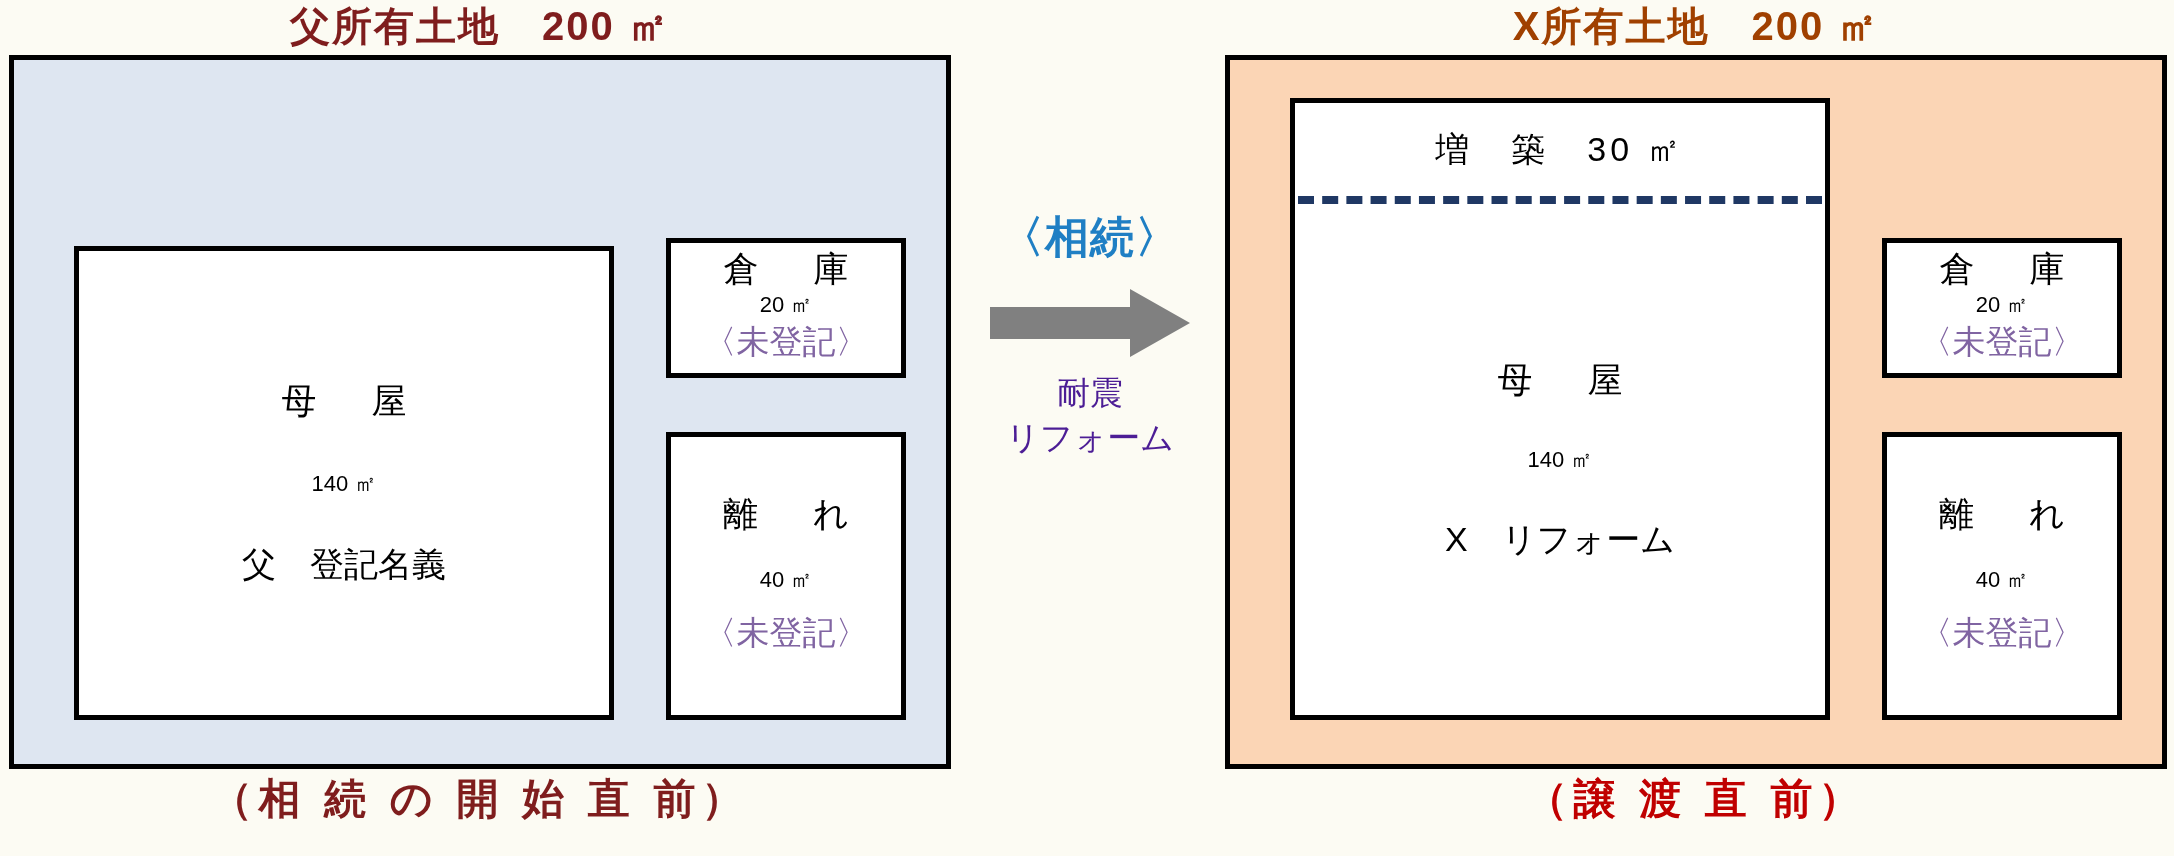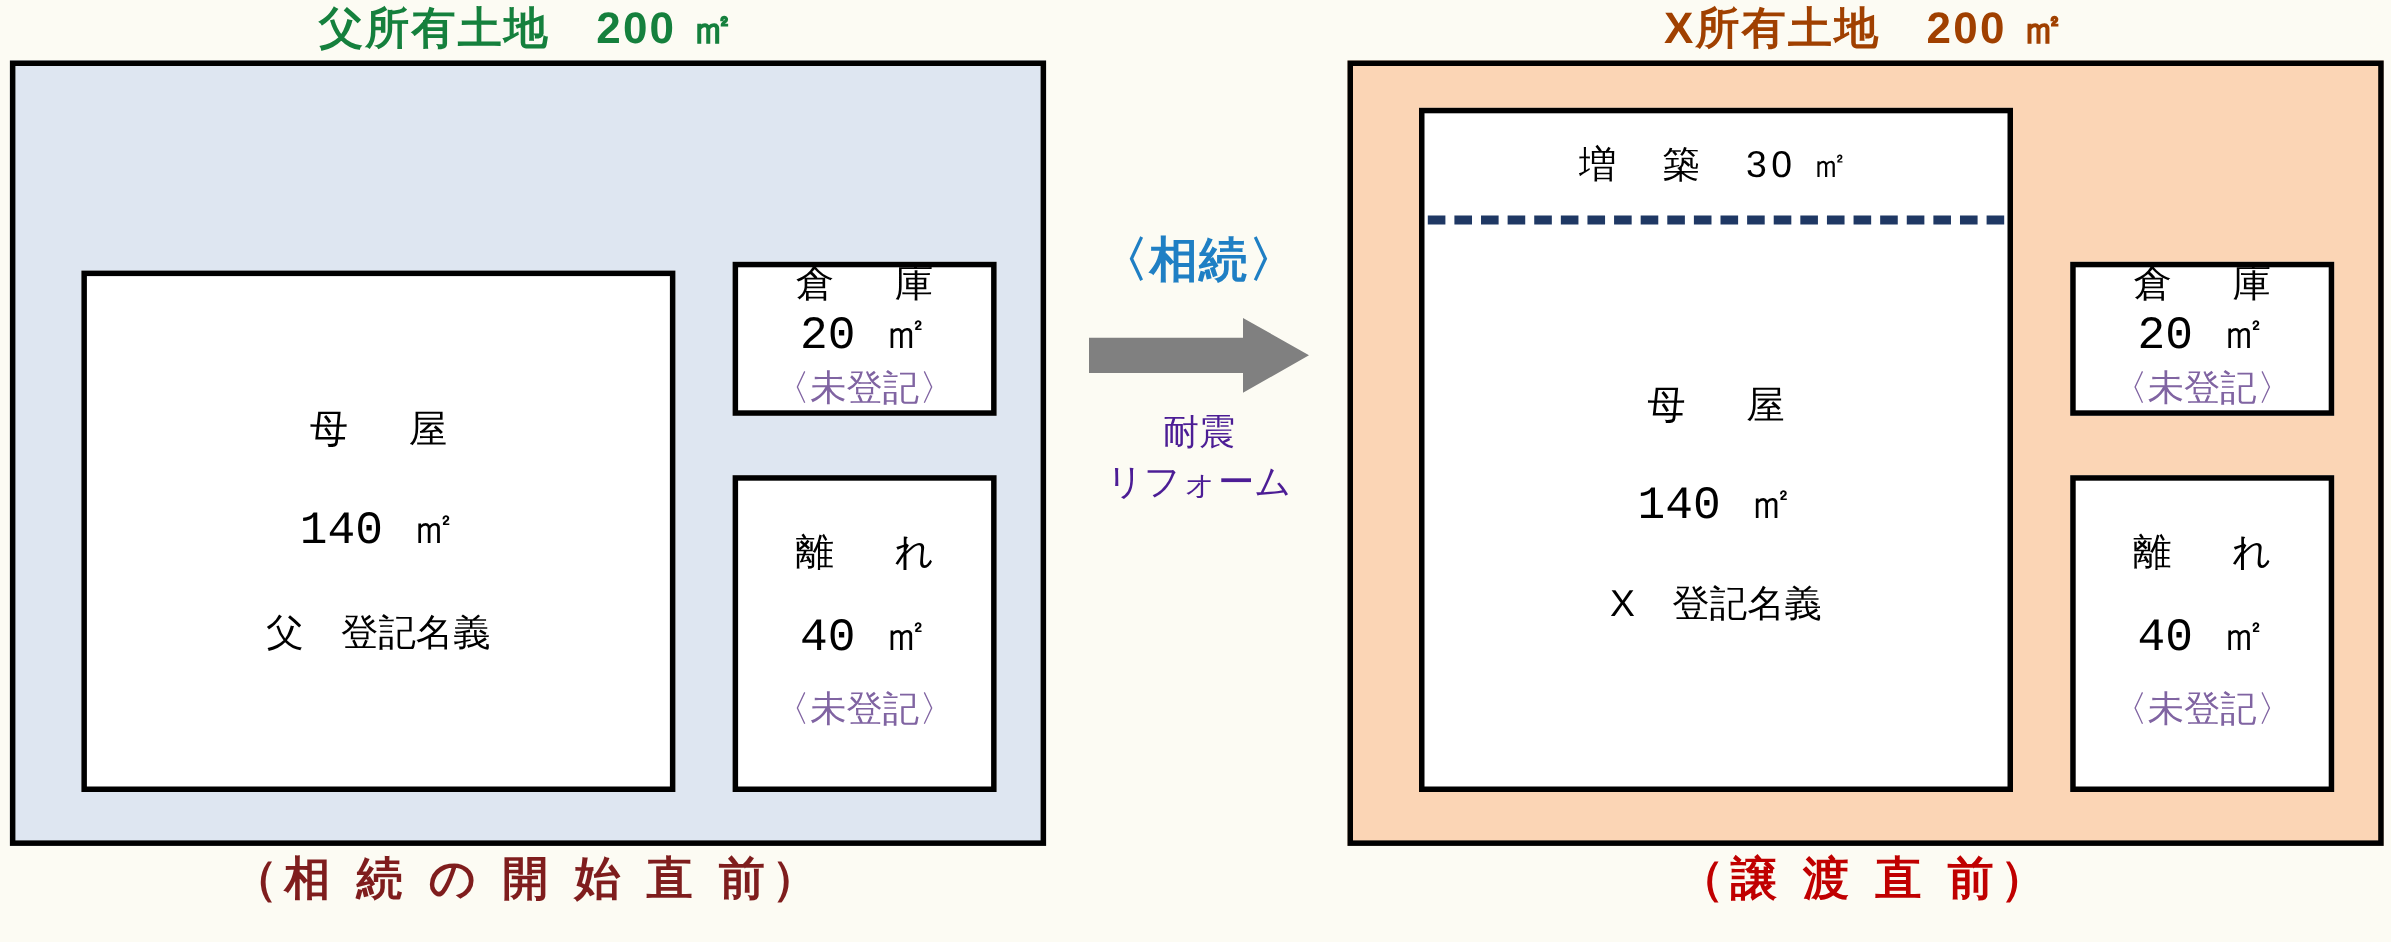--- a/index.html
+++ b/index.html
@@ -22,21 +22,21 @@
   
   .panel-title {
     position: absolute;
     font-size: 40px;
     font-weight: 700;
     letter-spacing: 2px;
     white-space: nowrap;
     text-align: center;
     line-height: 1;
   }
-  #title-left  { left: 9px;   top: 6px;  width: 942px; color: #15803d; }
+  #title-left  { left: 9px;   top: 6px;  width: 942px; color: #7f1d1d; }
   #title-right { left: 1225px; top: 6px; width: 942px; color: #A04000; }
 
   
   .land {
     position: absolute;
     border: 5px solid #000000;
     box-sizing: border-box;
   }
   #land-left {
     left: 9px; top: 55px; width: 942px; height: 714px;
@@ -74,21 +74,21 @@
     font-size: 34px;
     color: #000000;
     line-height: 1.05;
     white-space: nowrap;
   }
   .bld-name {
     font-size: 35px;
     letter-spacing: 10px;
     text-indent: 10px;
   }
-  .bld-area { font-size: 42px; font-family: Liberation Mono, monospace; }
+  .bld-area { font-size: 22px; }
   .bld-owner { font-size: 34px; }
   .unreg {
     font-size: 33px;
     color: #8064A2;
     white-space: nowrap;
   }
 
   
   #house-left .bld-name  { margin-bottom: 52px; }
   #house-left .bld-area  { margin-bottom: 52px; }
@@ -226,21 +226,21 @@
   <div class="land" id="land-right">
 
     <div class="building" id="house-right">
       <div class="ext-zone">
         <div class="ext-label">増　築　30 ㎡</div>
       </div>
       <div class="ext-divider"></div>
       <div class="house-right-body">
         <div class="bld-line bld-name">母　屋</div>
         <div class="bld-line bld-area">140 ㎡</div>
-        <div class="bld-line bld-owner">X　登記名義</div>
+        <div class="bld-line bld-owner">X　リフォーム</div>
       </div>
     </div>
 
     <div class="building" id="warehouse-right">
       <div class="bld-line bld-name">倉　庫</div>
       <div class="bld-line bld-area">20 ㎡</div>
       <div class="unreg">〈未登記〉</div>
     </div>
 
     <div class="building" id="annex-right">

